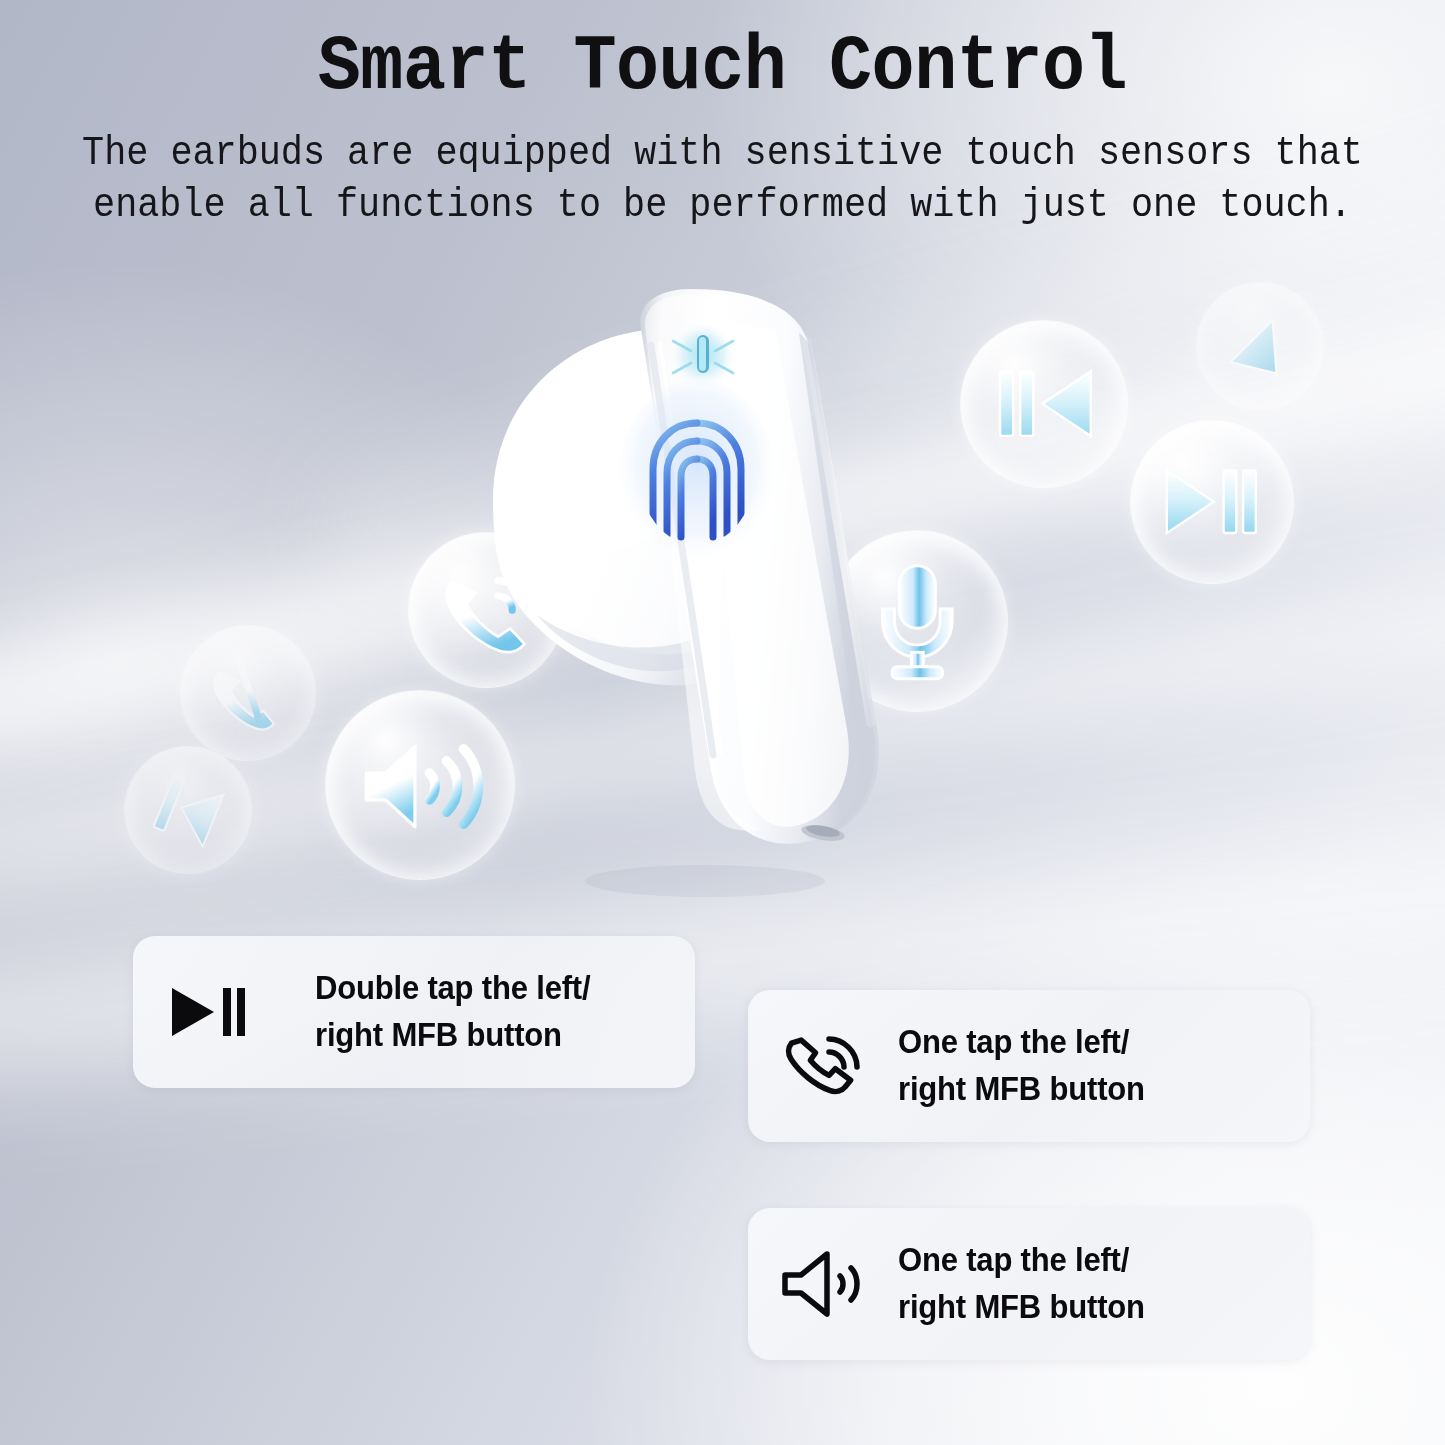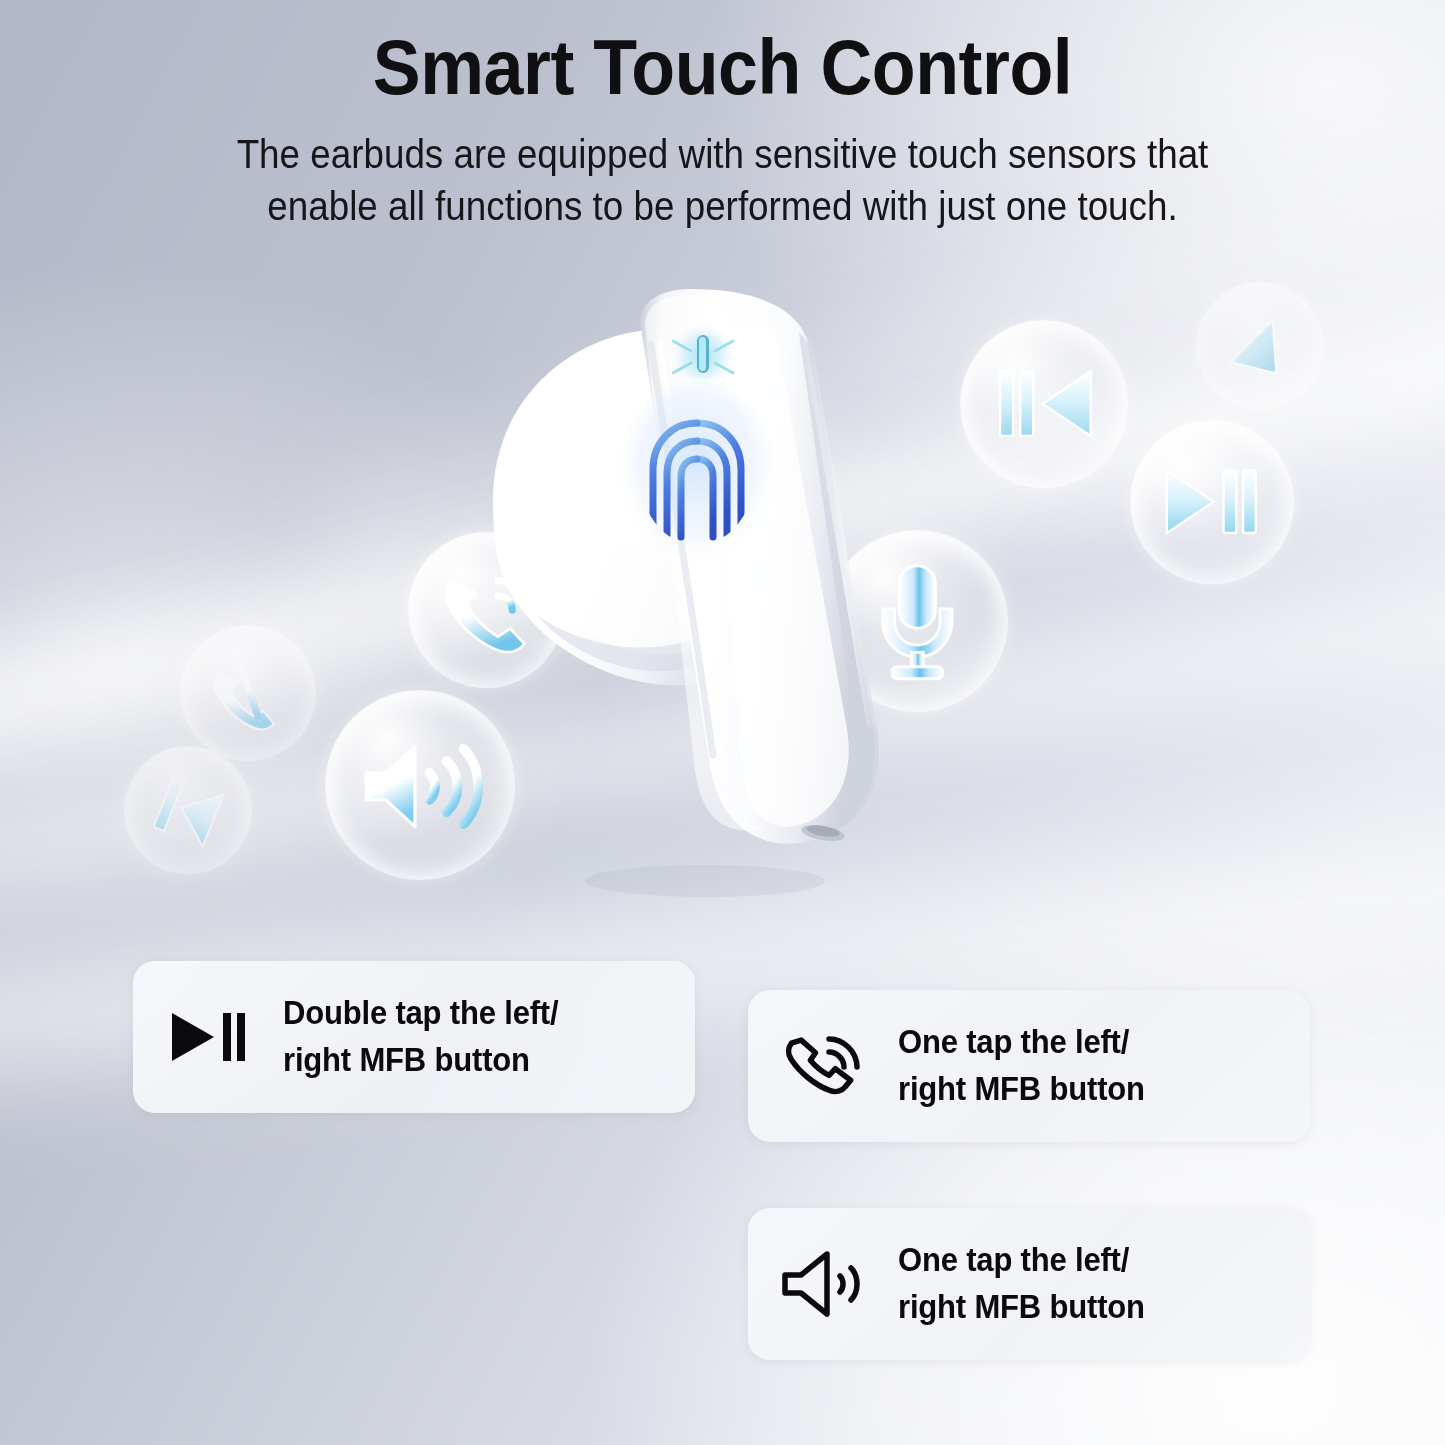--- a/index.html
+++ b/index.html
@@ -45,21 +45,21 @@
   }
   .sweep-4 {
     left:300px; top:250px; width:1500px; height:160px;
     background:linear-gradient(to bottom, rgba(255,255,255,0) 0%, rgba(255,255,255,0.45) 50%, rgba(255,255,255,0) 100%);
     transform:rotate(-16deg);
     filter:blur(40px);
     opacity:.7;
   }
 
   
-  .header { position:absolute; left:0; top:28px; width:100%; text-align:center; z-index:20; }
+  .header { position:absolute; left:0; top:28px; width:100%; text-align:center; z-index:20;font-family:Liberation Mono, monospace; }
   .title {
     font-size:78px; font-weight:700; color:#101013;
     letter-spacing:-0.5px; line-height:1.0;
     transform:scaleX(0.92); transform-origin:center;
   }
   .subtitle {
     margin-top:22px;
     font-size:40px; font-weight:400; color:#16161a;
     line-height:1.3;
     transform:scaleX(0.92); transform-origin:center;
@@ -362,21 +362,21 @@
           <path d="M242 192 L242 254" stroke-width="7"></path>
           <path d="M300 196 L300 244" stroke-width="7"></path>
           <path d="M184 196 L184 244" stroke-width="7"></path>
         </g>
       </g>
     </svg>
   </div>
 
   <div class="cards">
 
-    <div class="card" style="left:133px; top:961px;">
+    <div class="card" style="left:133px; top:936px;gap:32px;">
       <div class="card-icon">
         <svg width="84" height="56" viewBox="0 0 84 56" fill="#0b0b0d">
           <path d="M6 4 L48 28 L6 52 Z"></path>
           <rect x="57" y="4" width="8" height="48"></rect>
           <rect x="71" y="4" width="8" height="48"></rect>
         </svg>
       </div>
       <div class="card-text">
         <span>Double tap the left/</span>
         <span>right MFB button</span>

